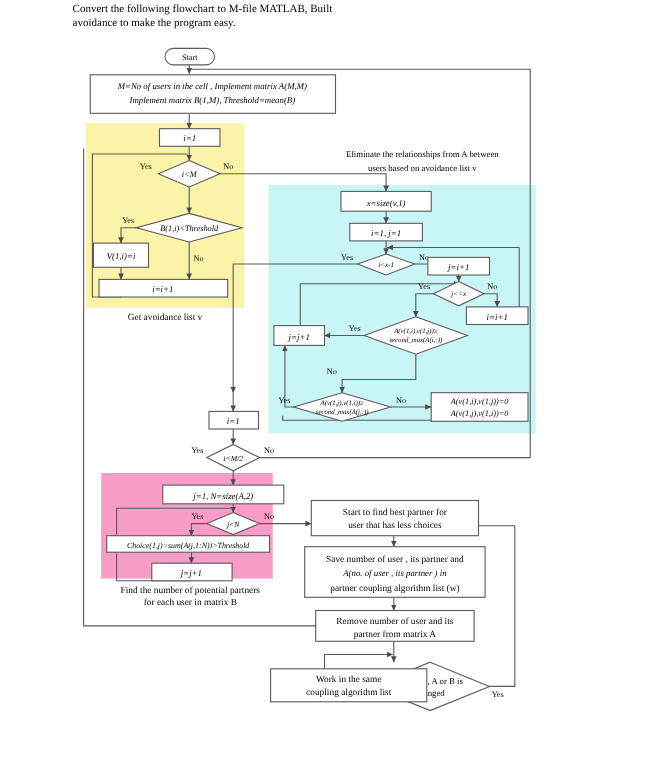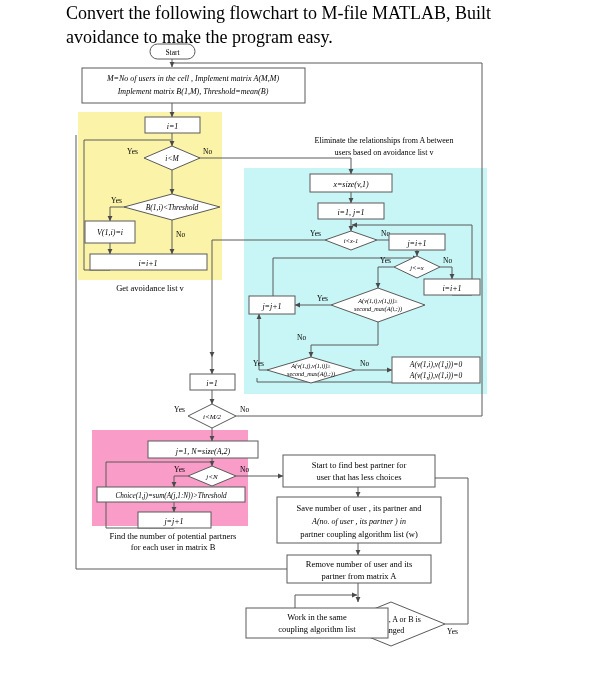--- a/index.html
+++ b/index.html
@@ -1,17 +1,17 @@
 <!DOCTYPE html>
 <html><head>
 <meta charset="utf-8">
 <style>
   html,body{margin:0;padding:0;background:#ffffff;}
   body{width:590px;height:700px;font-family:"Liberation Serif",serif;color:#000;overflow:hidden;position:relative;}
-  #prompt{position:absolute;left:66px;top:2px;width:460px;font-size:18px;line-height:1.32;}
+  #prompt{position:absolute;left:66px;top:2px;width:460px;font-size:10px;line-height:1.32;}
   #chartwrap{position:absolute;left:0;top:0;width:590px;height:568px;}
   svg{display:block;}
   .nd{font-family:"Liberation Serif",serif;}
   .lbl{font-size:7.5px;}
 </style>
 </head>
 <body>
 
 <div id="prompt">
   <div>Convert the following flowchart to M-file MATLAB, Built</div>

